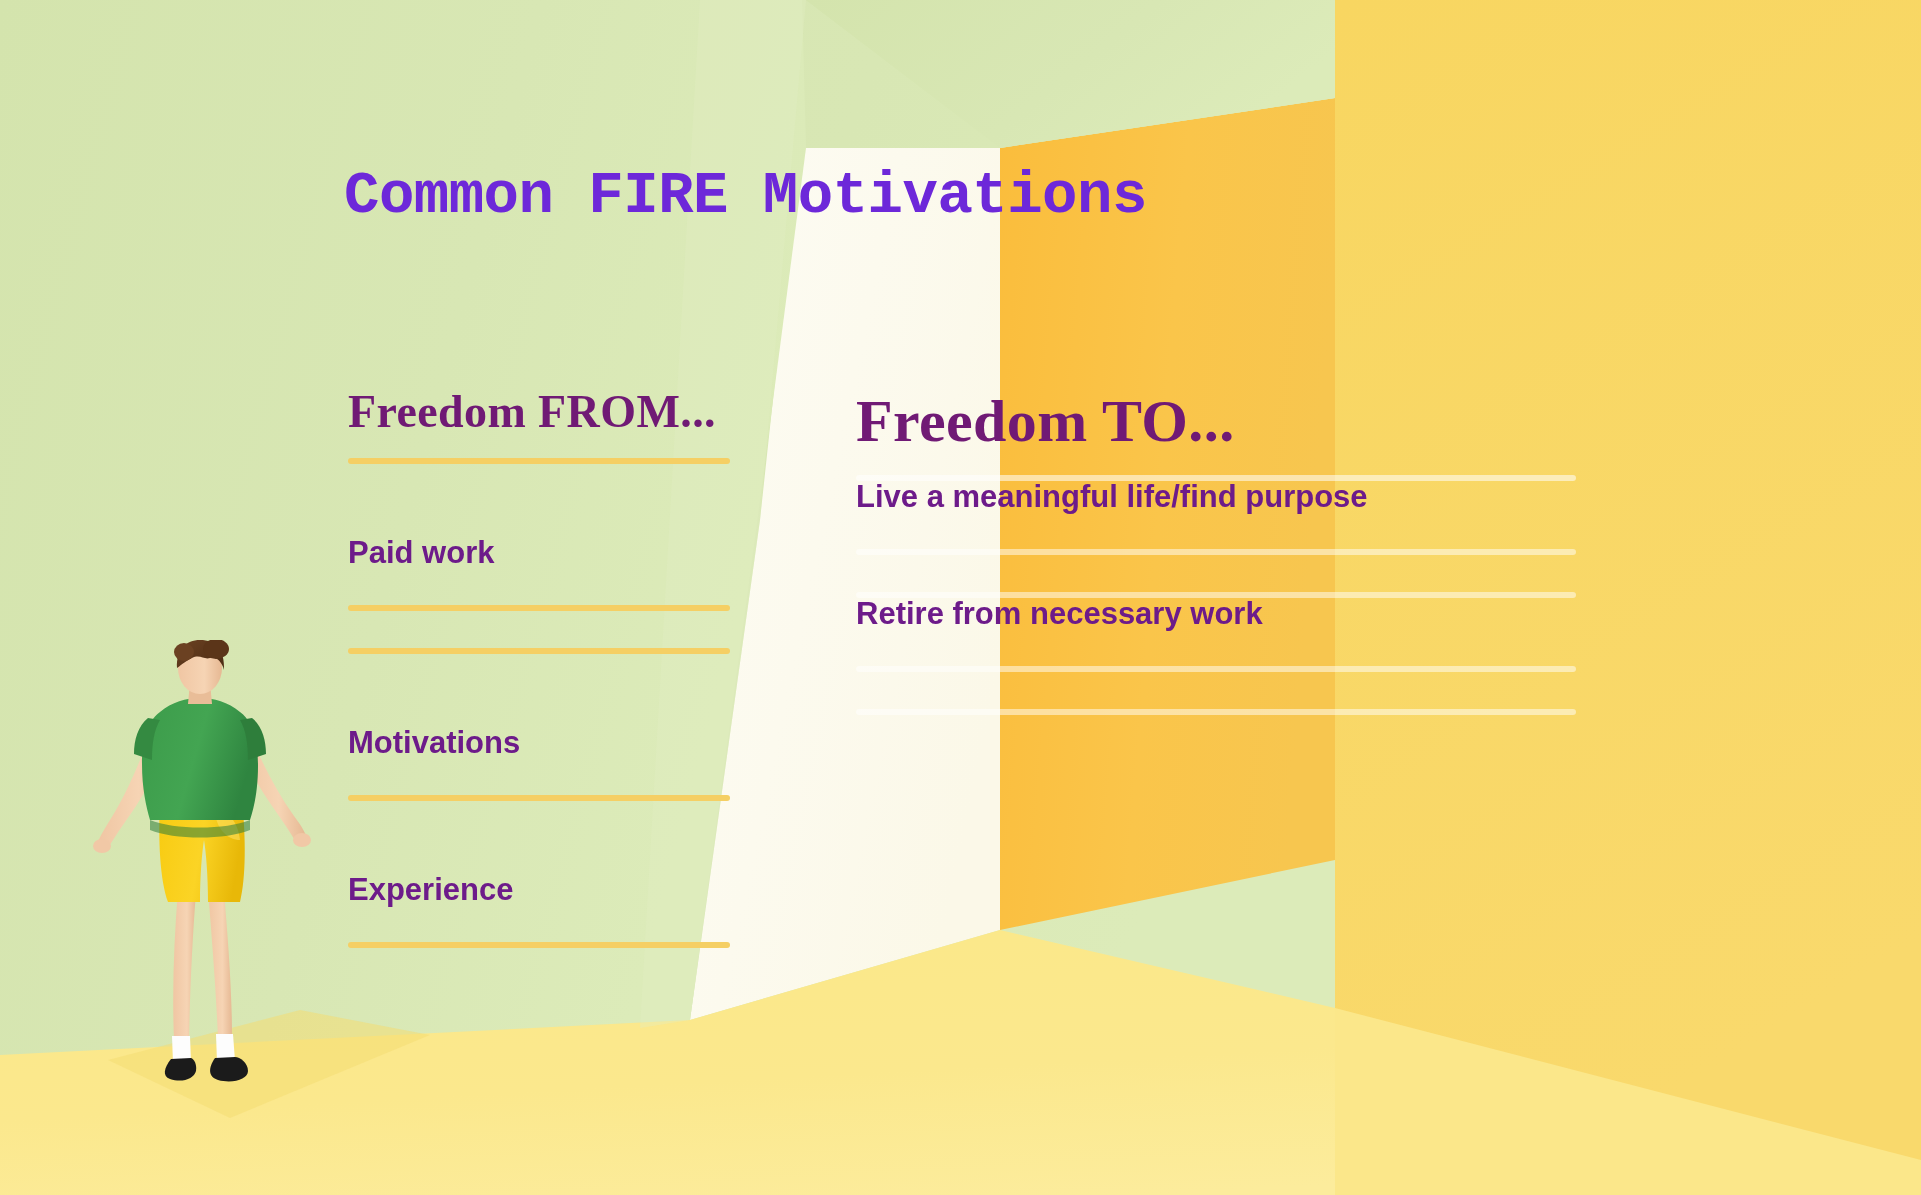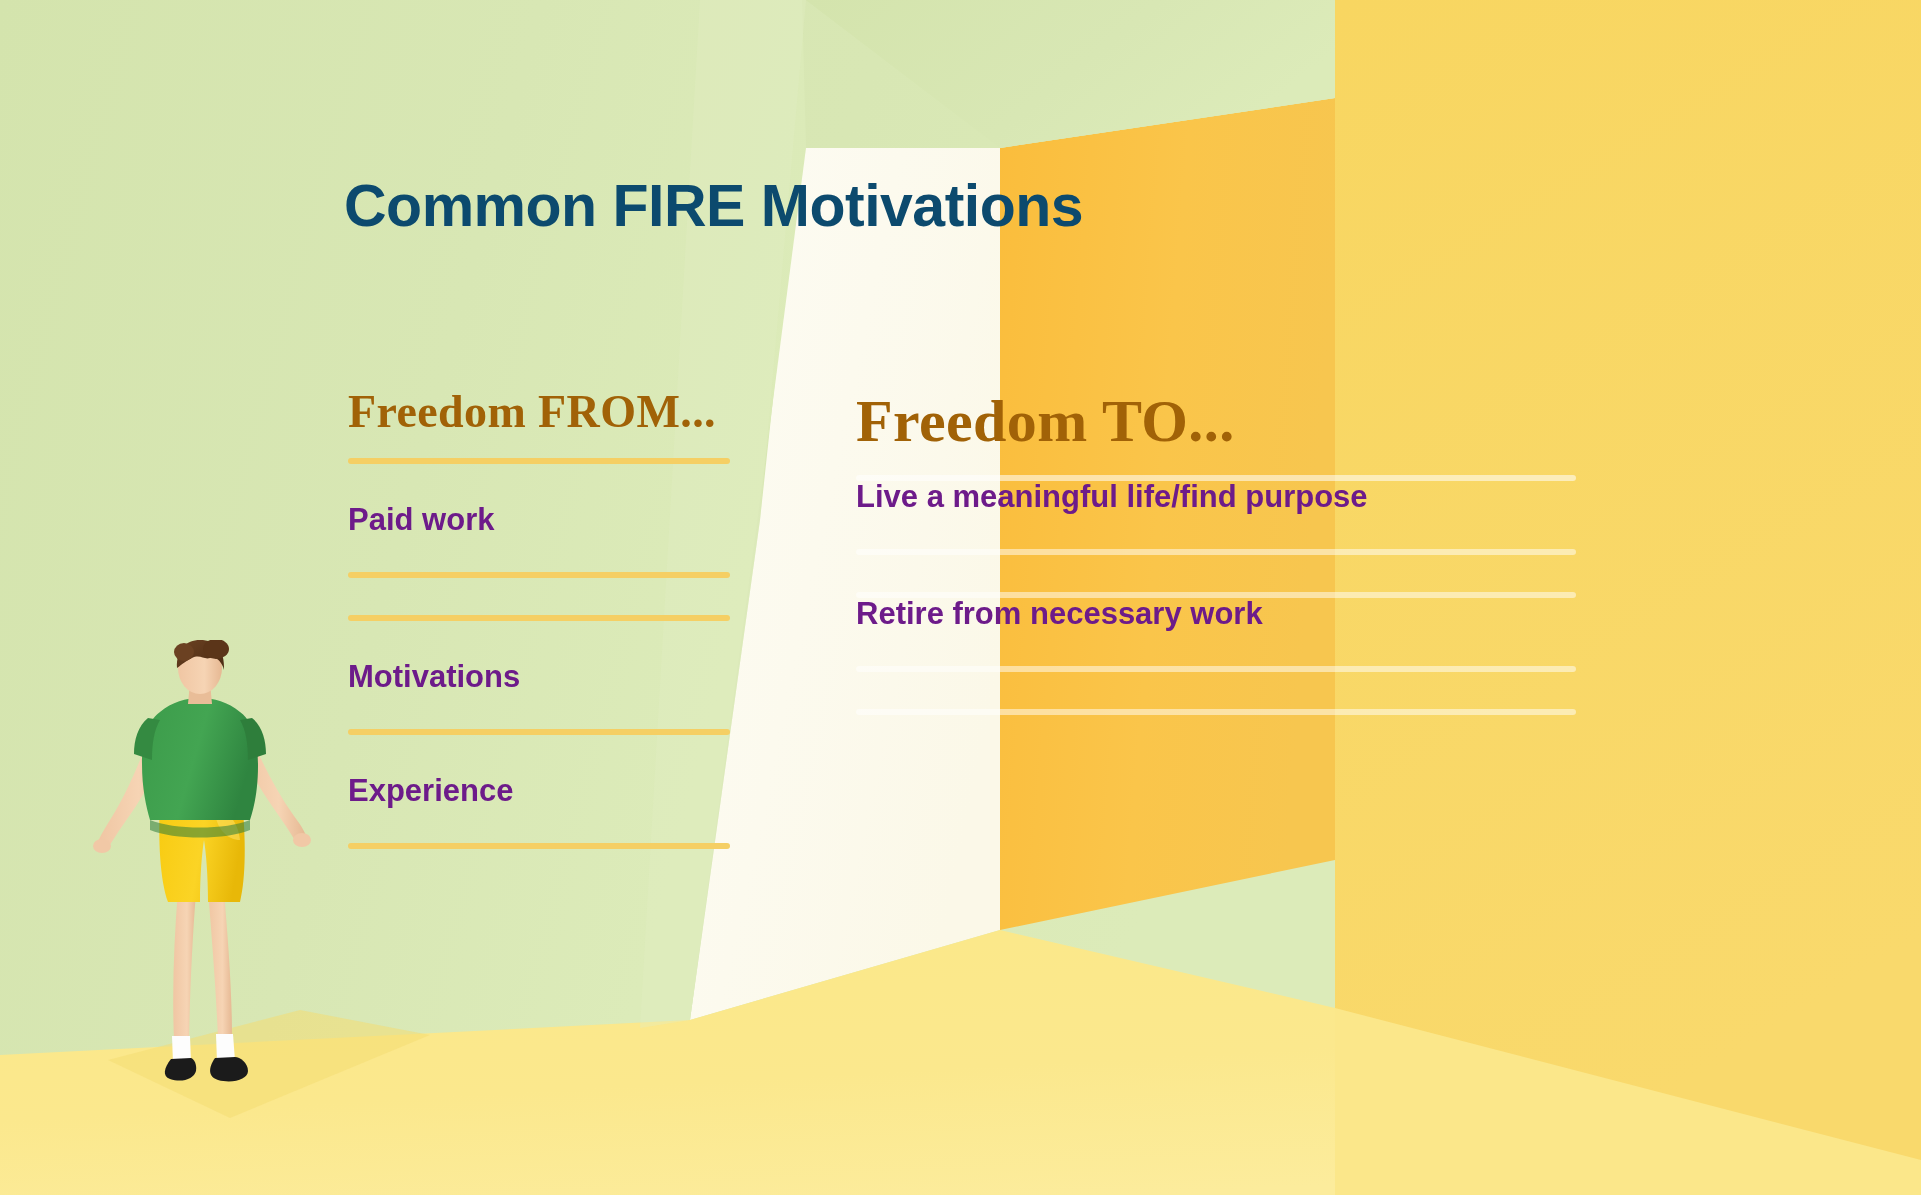--- a/index.html
+++ b/index.html
@@ -9,35 +9,35 @@
     background:#d7e6b2;
   }
   #slide{position:relative;width:1921px;height:1195px;overflow:hidden;}
 
   
   .scene{position:absolute;inset:0;}
   .scene svg{display:block;width:1921px;height:1195px;}
 
   
   .title{
-    position:absolute;left:344px;top:172px;
+    position:absolute;left:344px;top:163px;
     font-size:59px;font-weight:700;letter-spacing:-0.5px;
-    color:#0c4a6e;white-space:nowrap;
-    font-family:Liberation Sans, sans-serif;
+    color:#6d28d9;white-space:nowrap;
+    font-family:Liberation Mono, monospace;
   }
 
   
   .col{position:absolute;}
   .col-left{left:348px;top:388px;width:382px;}
   .col-right{left:856px;top:390px;width:720px;}
 
   .col-head{
     font-family:"Liberation Serif", serif;
     font-weight:700;
-    color:#a16207;
+    color:#701a75;
     font-size:46px;
     line-height:1.05;
     white-space:nowrap;
     margin:0;
     letter-spacing:0.4px;
   }
   .col-right .col-head{font-size:60px;}
 
   .head-rule{
     height:6px;border-radius:3px;margin-top:22px;
@@ -46,21 +46,21 @@
   .col-right .head-rule{background:rgba(255,255,255,.55);width:720px;}
 
   .item{
     color:#6d1b8a;
     font-size:31px;
     font-weight:700;
     line-height:1;
     white-space:nowrap;
     font-family:"Liberation Sans", sans-serif;
   }
-  .col-left .item{padding-top:40px;}
+  .col-left .item{padding-top:60px;margin-top:13px;}
   .col-right .item{}
 
   .item-rule{height:6px;border-radius:3px;margin-top:37px;}
   .col-left .item-rule{background:#f5cf64;width:382px;}
   .col-right .item-rule{background:rgba(255,255,255,.5);width:720px;}
 
   
   .person{position:absolute;left:88px;top:640px;width:230px;height:460px;}
   .person svg{display:block;}
 </style>

